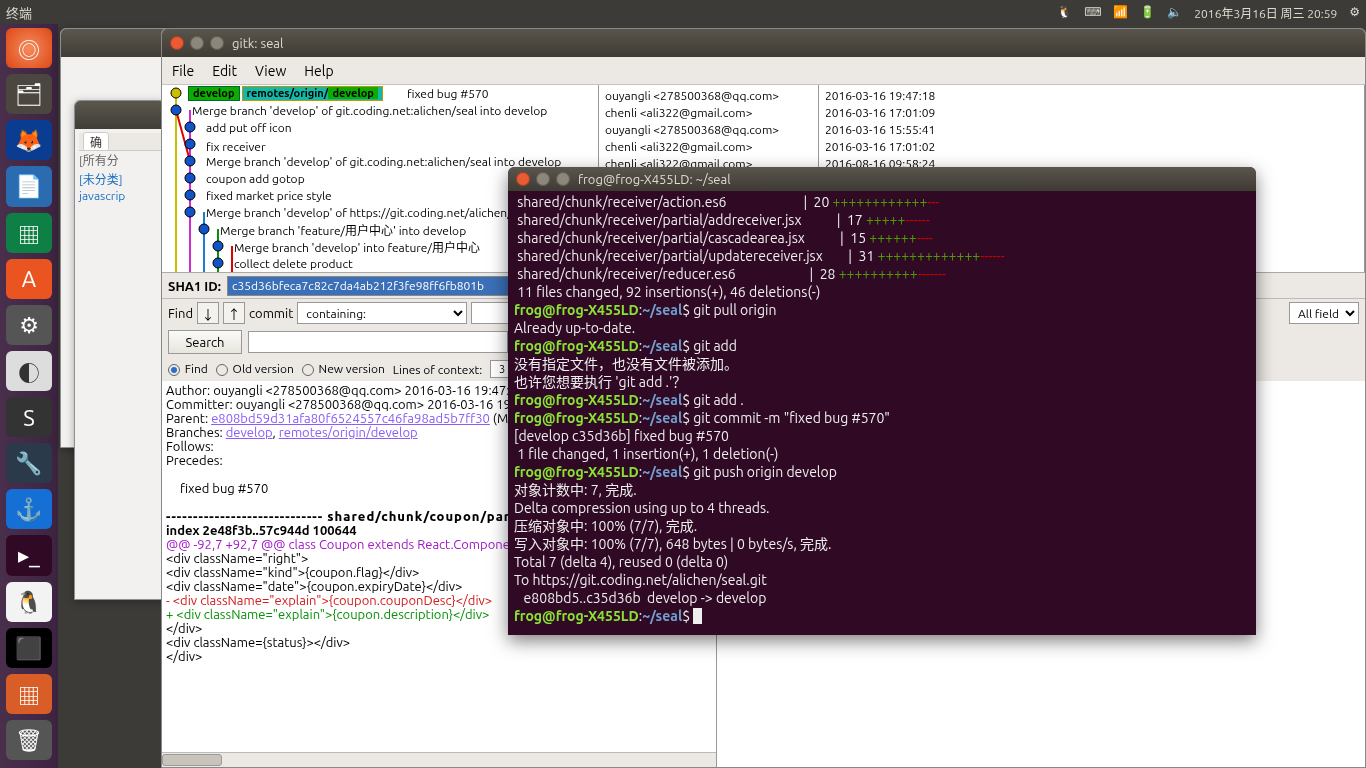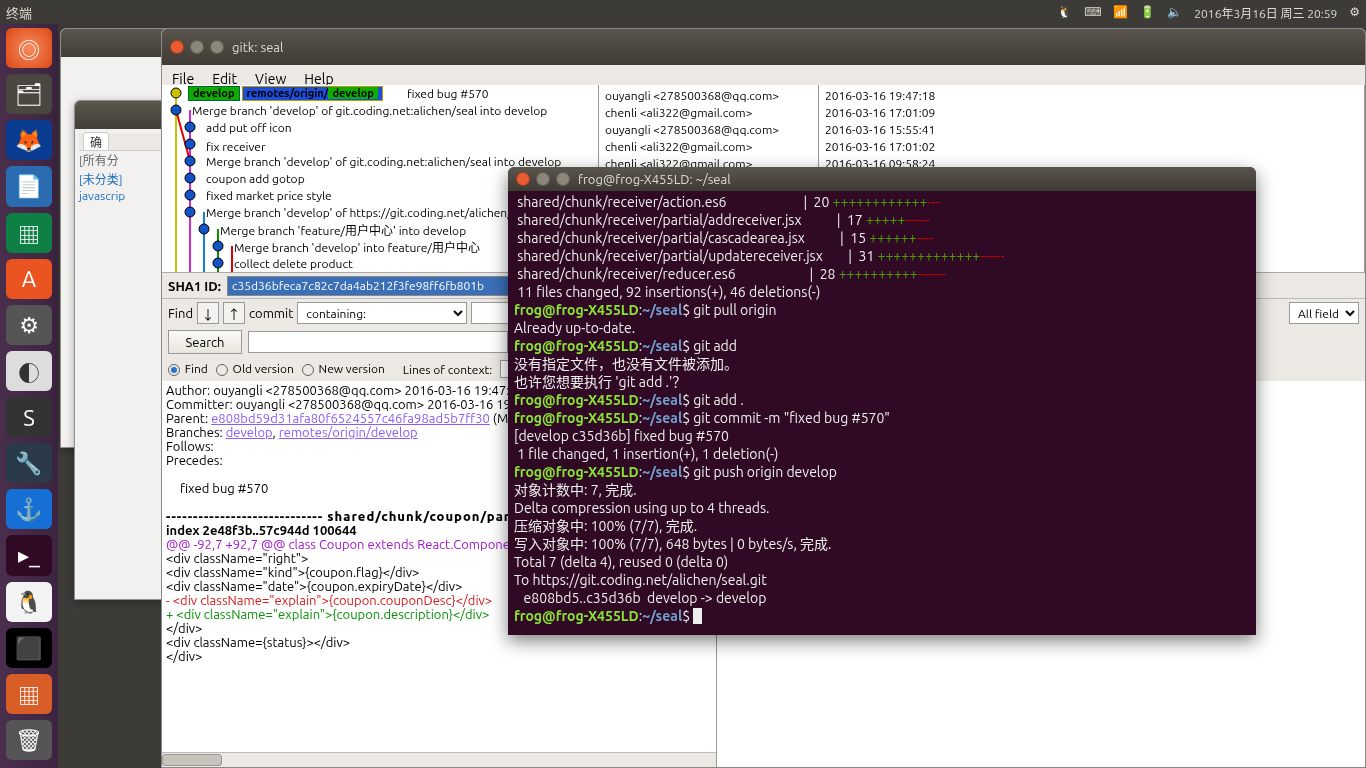--- a/index.html
+++ b/index.html
@@ -23,36 +23,36 @@
 
 .bg-window { position: absolute; background:#f2f1f0; border:1px solid #8e8e8e; border-radius:6px 6px 0 0; box-shadow:0 2px 8px rgba(0,0,0,.3); }
 .bg-title { height:28px; background:linear-gradient(#5b574e,#403d37); border-radius:5px 5px 0 0; }
 .bg-window.b1 { left:60px; top:28px; width:110px; height:420px; }
 .bg-window.b2 { left:74px; top:100px; width:92px; height:500px; }
 .sidebar-text { font-size:12px; color:#333; padding:4px; }
 .sidebar-text .lnk { color:#1a6fc4; display:block; margin:2px 0;}
 
 
 .gitk { position:absolute; left:161px; top:28px; right:0; bottom:0; background:#ece9e4; border:1px solid #888; border-radius:6px 6px 0 0; }
-.gitk-title { height:36px; background:linear-gradient(#59554c,#3f3b35); color:#dfdbd2; display:flex; align-items:center; border-radius:5px 5px 0 0; font-size:13px;}
+.gitk-title { height:28px; background:linear-gradient(#59554c,#3f3b35); color:#dfdbd2; display:flex; align-items:center; border-radius:5px 5px 0 0; font-size:13px;}
 .win-btns { display:flex; gap:6px; padding:0 8px;}
 .wb { width:14px; height:14px; border-radius:50%; box-shadow:inset 0 0 0 1px rgba(0,0,0,.3);}
 .wb.close{background:#e95b33;} .wb.min{background:#8c867b;} .wb.max{background:#8c867b;}
 .menubar { height:28px; background:#ece9e4; display:flex; align-items:center; gap:18px; padding:0 10px; font-size:14px; border-bottom:1px solid #c9c5be;}
 
 .gitk-body { position:absolute; top:56px; bottom:0; left:0; right:0; display:flex; flex-direction:column;}
 .gitk-top { height:188px; display:flex; border-bottom:1px solid #aaa;}
 .col { overflow:hidden; border-right:1px solid #999; background:#fff; font-size:12px;}
 .col.graph { flex:0 0 437px; position:relative;}
 .col.auth { flex:0 0 220px; padding:2px 6px;}
 .col.date { flex:1; padding:2px 6px;}
 .commit-row { height:17px; white-space:nowrap; display:flex; align-items:center;}
 .graph-area { position:absolute; left:0; top:0;}
 .branch-tag { display:inline-block; background:#0cad00; color:#000; border:1px solid #063; padding:0 4px; font-weight:bold; font-size:11px; height:15px; line-height:13px; margin-right:2px;}
-.branch-tag.remote { background:#1d4ed8; border-color:#b89b00;}
+.branch-tag.remote { background:#14b8a6; border-color:#b89b00;}
 .msg { padding-left:4px;}
 .idrow { height:26px; background:#ece9e4; display:flex; align-items:center; padding:0 6px; font-size:13px; gap:6px; border-bottom:1px solid #bbb;}
 .idrow input { background:#3b6fb7; color:#fff; border:1px solid #888; height:20px; font-size:12px; padding:0 4px; width:290px;}
 .findrow { height:28px; background:#ece9e4; display:flex; align-items:center; padding:0 6px; gap:4px; font-size:13px;}
 .findrow .arrow { width:22px; height:22px; border:1px solid #999; background:#f4f2ee; display:flex; align-items:center; justify-content:center;}
 .findrow select, .findrow input[type=text] { border:1px solid #999; background:#fff; height:22px; font-size:12px; padding:0 4px;}
 .searchrow { height:30px; display:flex; align-items:center; padding:0 6px; gap:6px; background:#ece9e4;}
 .searchrow button { width:74px; height:24px; border:1px solid #999; border-radius:0; background:linear-gradient(#fafaf7,#e8e5de); font-size:13px;}
 .searchrow input { flex:0 0 260px; border:1px solid #999; height:22px;}
 .diffopts { height:24px; display:flex; align-items:center; gap:8px; padding:0 6px; font-size:12px; background:#ece9e4;}
@@ -212,21 +212,21 @@
         <div class="commit-row">chenli &lt;ali322@gmail.com&gt;</div>
         <div class="commit-row">ouyangli &lt;278500368@qq.com&gt;</div>
         <div class="commit-row">chenli &lt;ali322@gmail.com&gt;</div>
         <div class="commit-row">chenli &lt;ali322@gmail.com&gt;</div>
       </div>
       <div class="col date">
         <div class="commit-row">2016-03-16 19:47:18</div>
         <div class="commit-row">2016-03-16 17:01:09</div>
         <div class="commit-row">2016-03-16 15:55:41</div>
         <div class="commit-row">2016-03-16 17:01:02</div>
-        <div class="commit-row">2016-03-16 09:58:24</div>
+        <div class="commit-row">2016-08-16 09:58:24</div>
       </div>
     </div>
 
     <div class="idrow">
       <b>SHA1 ID:</b>
       <input value="c35d36bfeca7c82c7da4ab212f3fe98ff6fb801b" style="">
       <div style="flex:1"></div>
     </div>
 
     <div class="findrow">
@@ -242,21 +242,21 @@
 
     <div class="searchrow">
       <button>Search</button>
       <input type="text" style="">
     </div>
 
     <div class="diffopts">
       <span><span class="radio on"></span> <span>Find</span></span>
       <span><span class="radio"></span> <span>Old version</span></span>
       <span><span class="radio"></span> <span>New version</span></span>
-      <span style="margin-left:10px;">Lines of context:</span>
+      <span style="">Lines of context:</span>
       <input class="loc-input" value="3" style="">
     </div>
 
     <div class="gitk-bottom">
       <div class="diff-pane">
 <div>Author: ouyangli &lt;278500368@qq.com&gt;  2016-03-16 19:47:18</div>
 <div>Committer: ouyangli &lt;278500368@qq.com&gt;  2016-03-16 19:47</div>
 <div><span>Parent: </span><span class="lnk">e808bd59d31afa80f6524557c46fa98ad5b7ff30</span><span> (Merge</span></div>
 <div><span>Branches: </span><span class="lnk">develop</span>, <span class="lnk">remotes/origin/develop</span></div>
 <div>Follows:</div>

